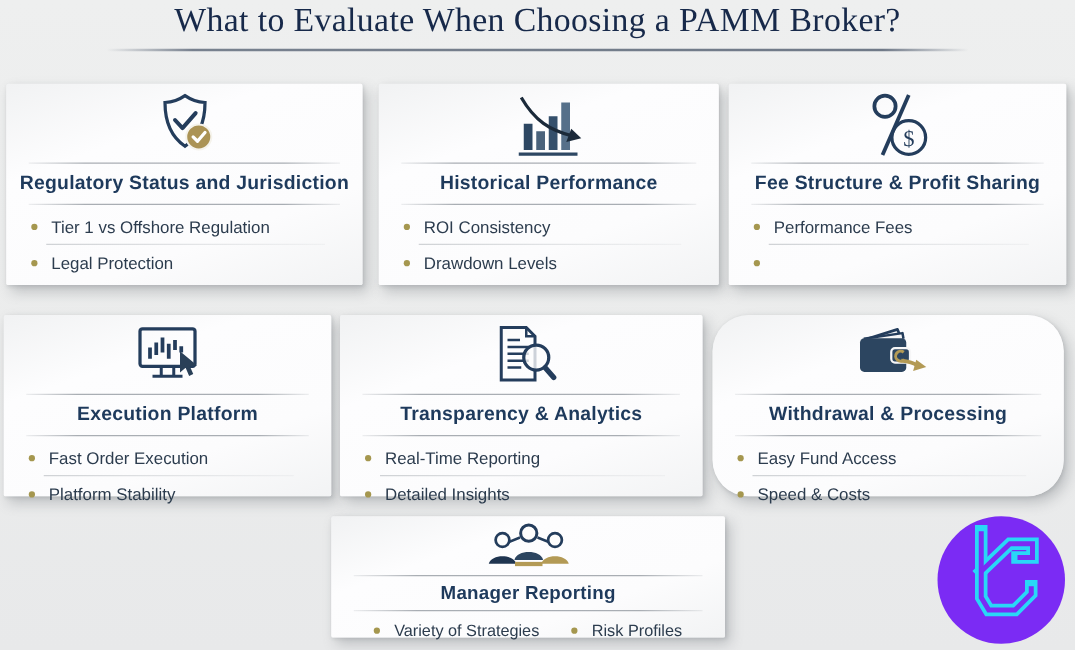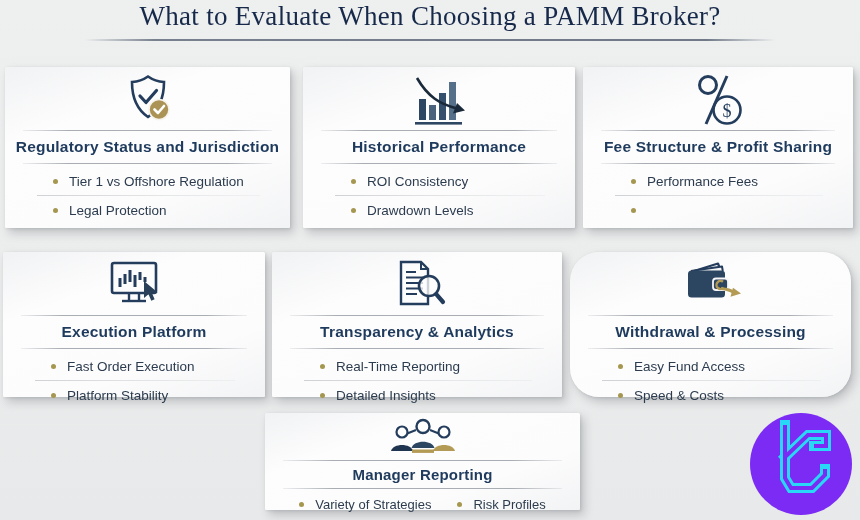--- a/index.html
+++ b/index.html
@@ -27,21 +27,21 @@
   }
   .card-icon{flex:1;display:flex;align-items:center;justify-content:center;padding-top:5px;}
   .rule{height:1px;margin:0 18px;flex:none;
     background:linear-gradient(90deg,rgba(148,154,161,.15),rgba(148,154,161,.8) 18%,
       rgba(148,154,161,.8) 82%,rgba(148,154,161,.15));}
   .card-title{
     flex:none;text-align:center;font-size:15.5px;font-weight:bold;color:#1e3a5c;
     padding:7px 4px;letter-spacing:.2px;
   }
   .bullets{flex:none;display:flex;flex-direction:column;padding:4px 0 10px 0;}
-  .bullet{display:flex;align-items:center;height:26px;padding-left:48px;}
+  .bullet{display:flex;align-items:center;height:26px;padding-left:20px;}
   .dot{width:5px;height:5px;border-radius:50%;background:#a5974f;margin-right:11px;flex:none;}
   .bullet-text{font-size:13.5px;color:#2c3c4e;}
   .bullet-sep{height:1px;margin:1px 30px 1px 32px;
     background:linear-gradient(90deg,rgba(170,175,180,.55),rgba(170,175,180,.1));}
   
   .card.compact .card-title{font-size:15px;padding:5px 4px;}
   .card.compact .bullets{flex-direction:row;justify-content:center;gap:26px;padding:5px 0 9px 0;}
   .card.compact .bullet{height:20px;padding-left:0;}
   .card.compact .bullet-text{font-size:13px;}
   

